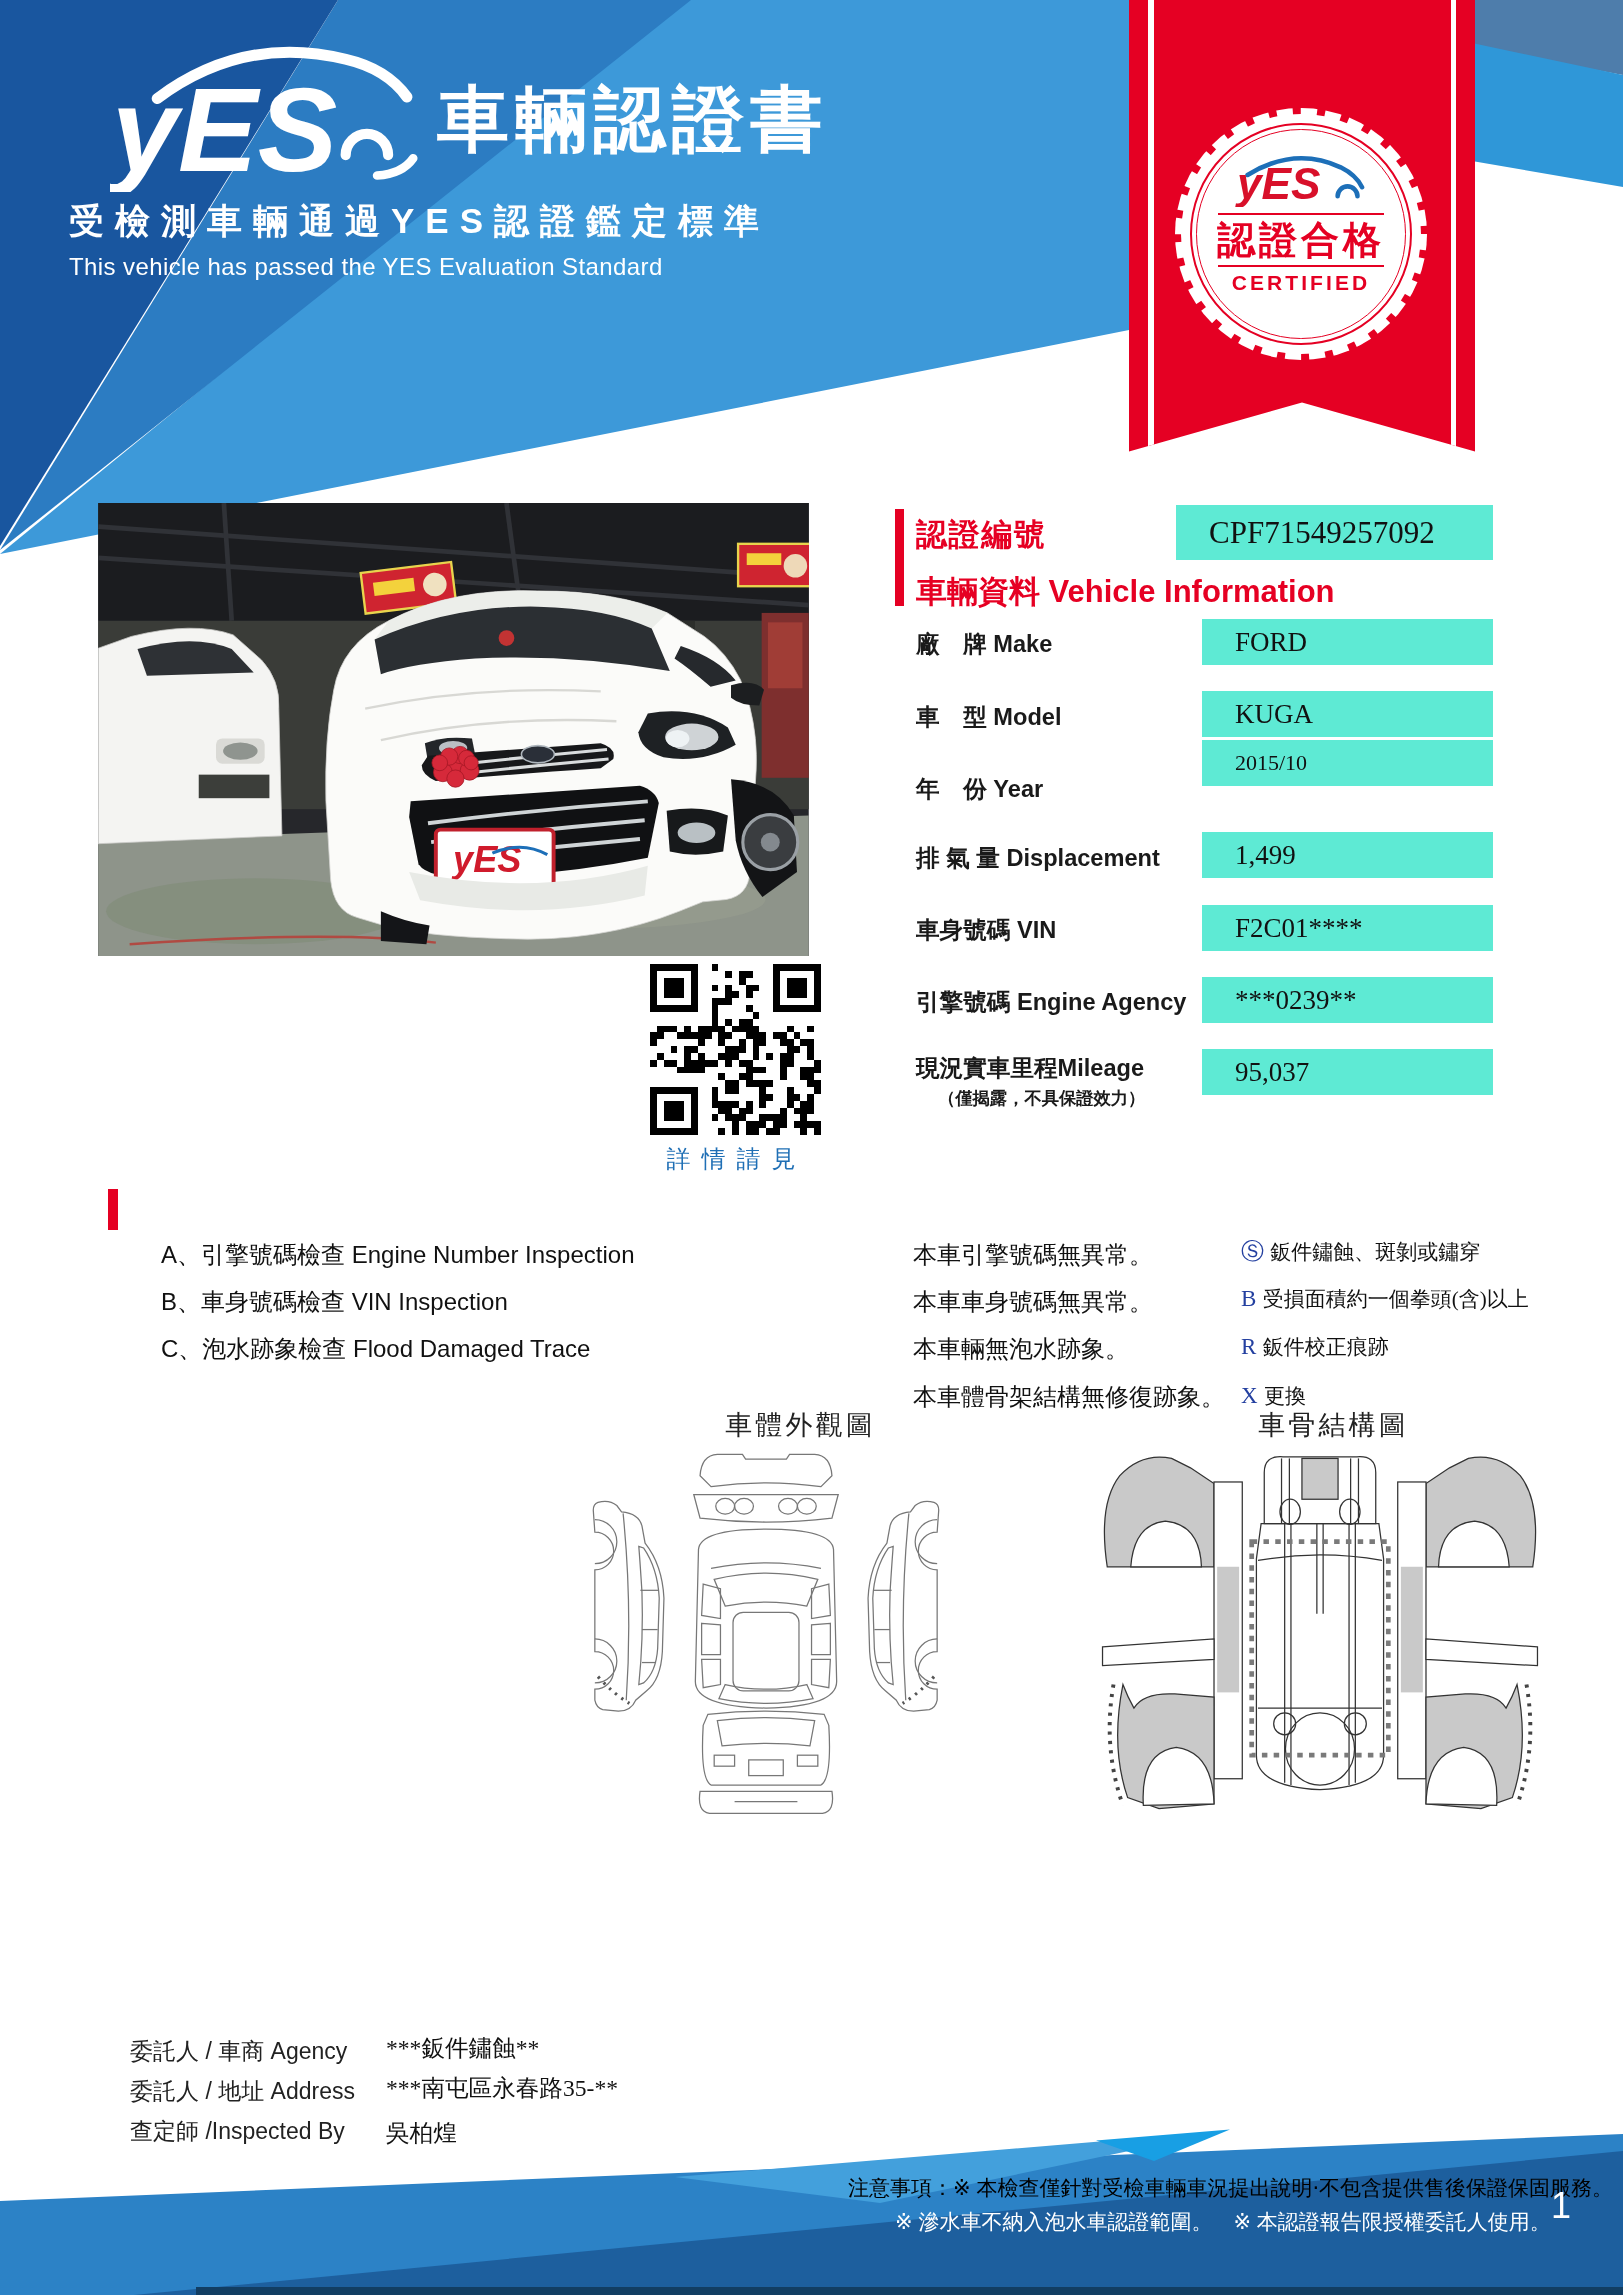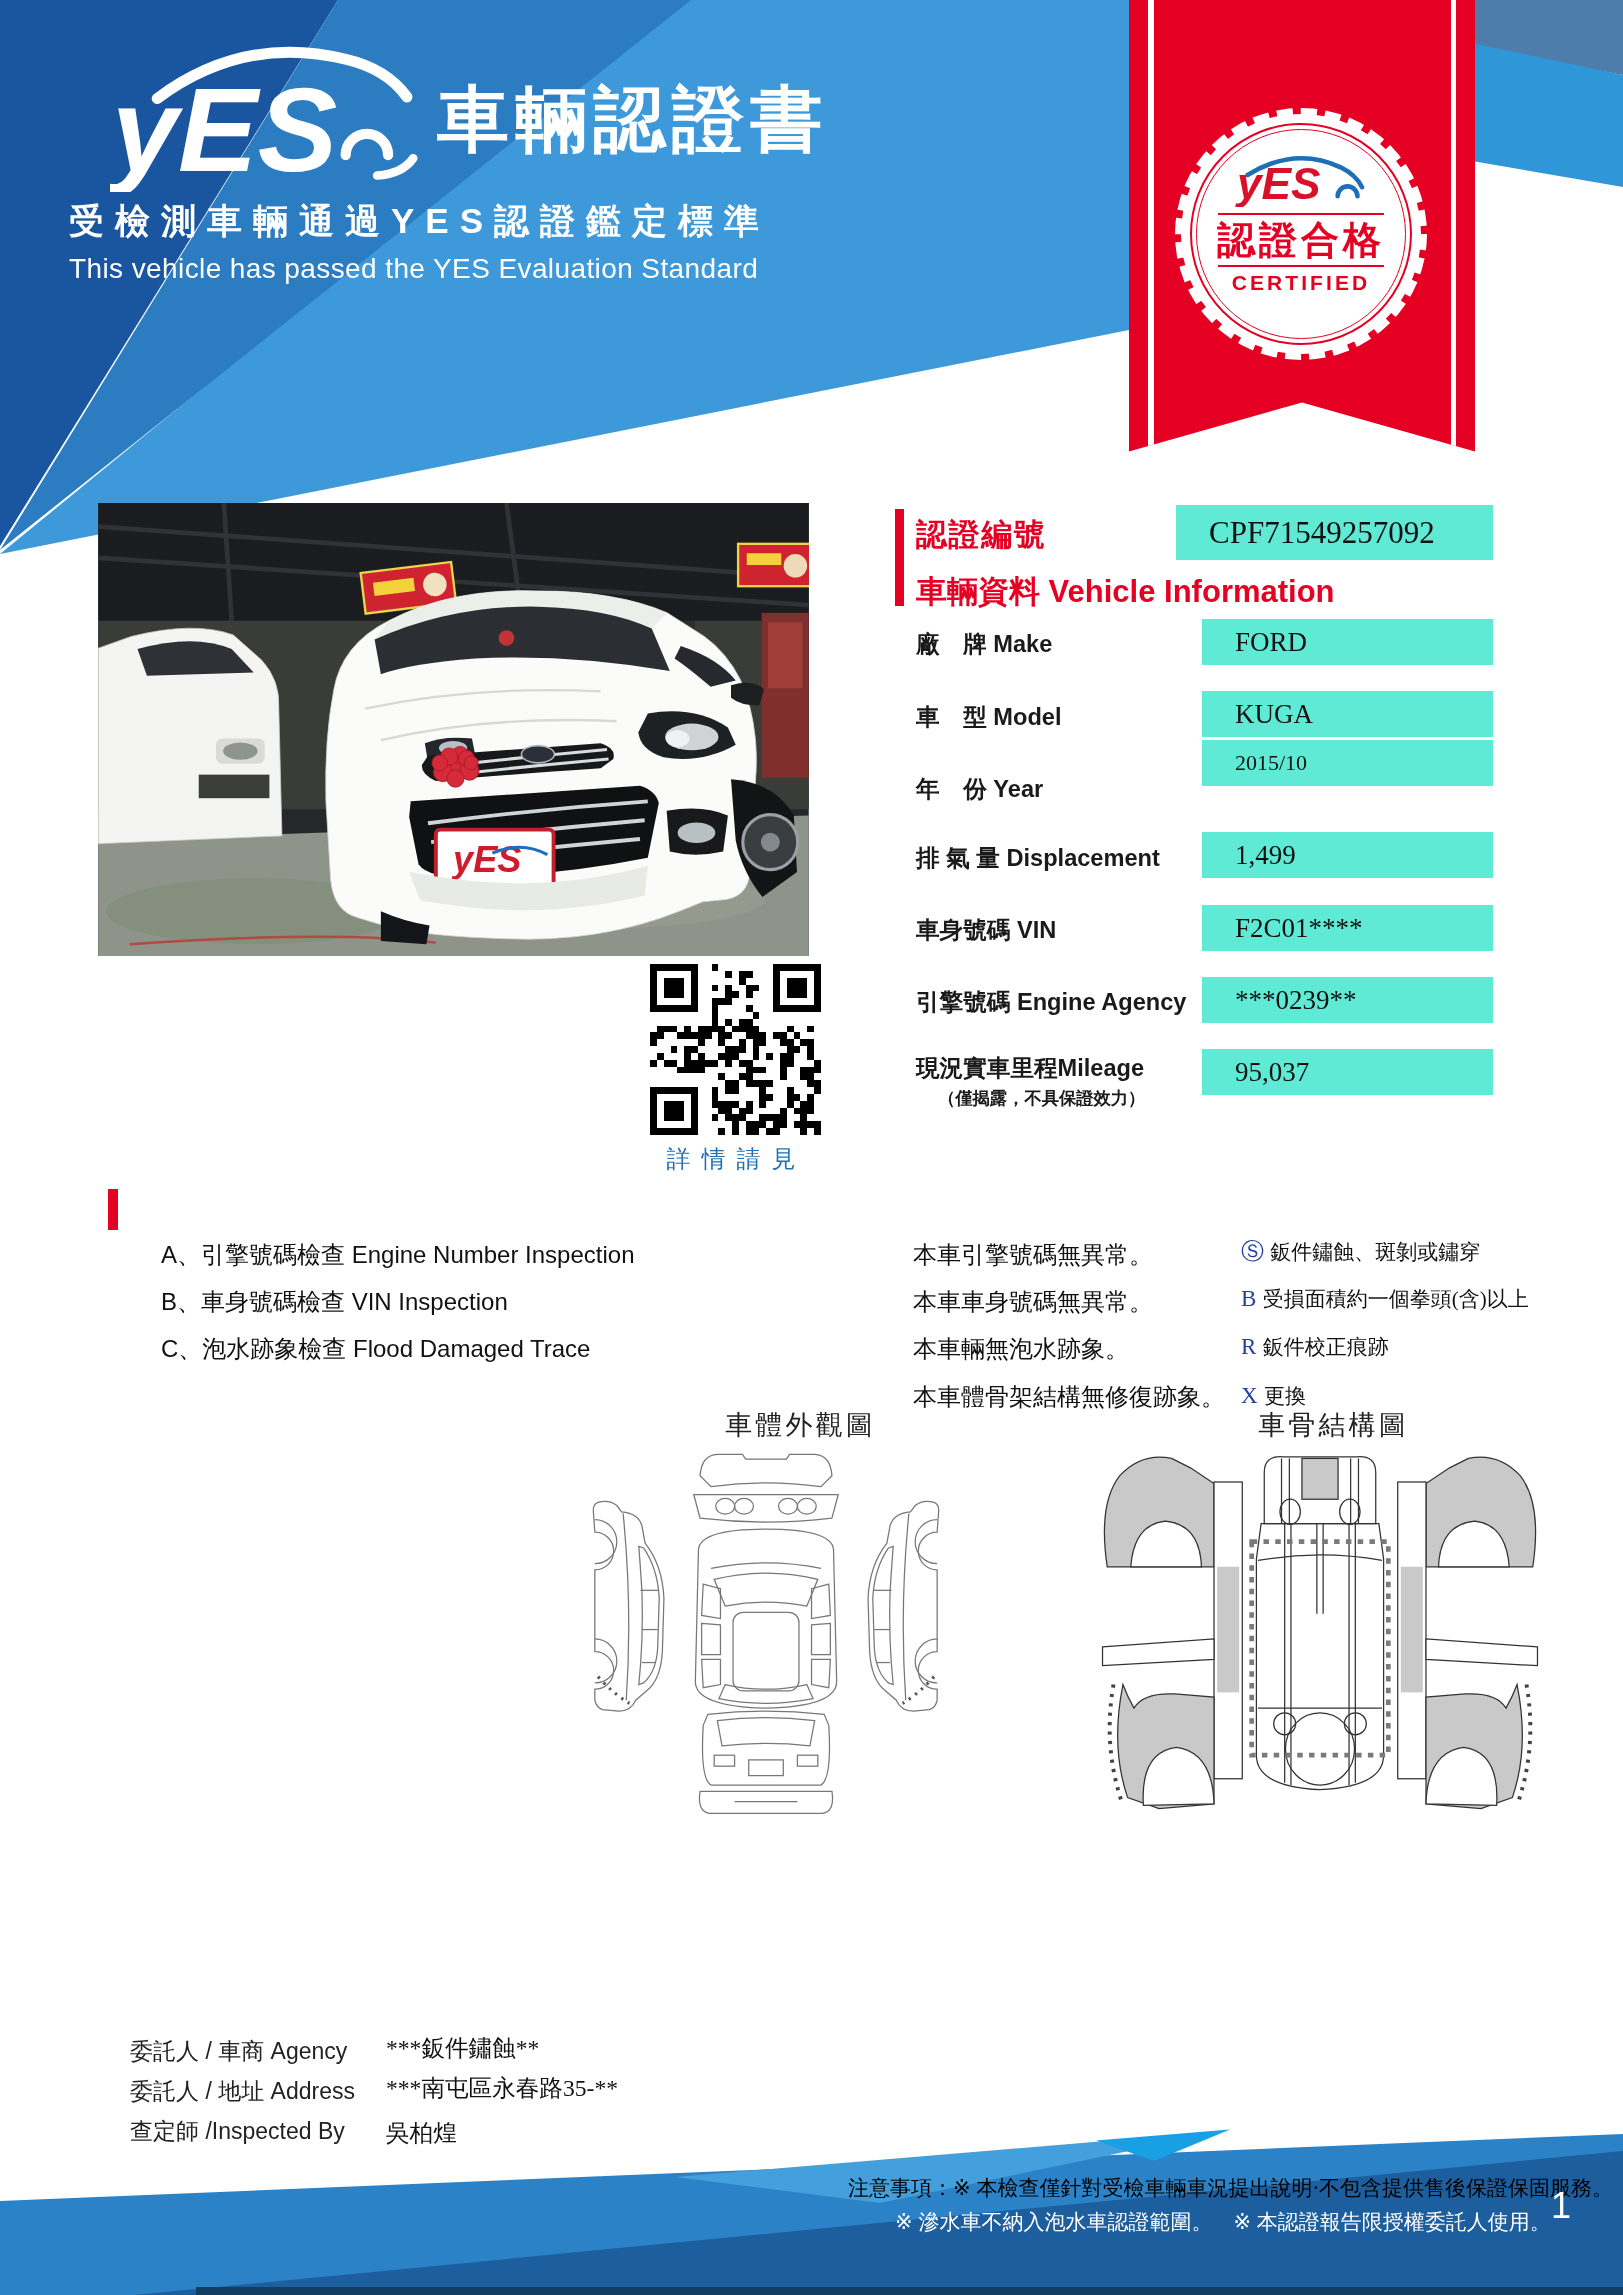--- a/index.html
+++ b/index.html
@@ -9,21 +9,21 @@
   
   .hdr{position:absolute;left:0;top:0;width:1623px;height:565px;pointer-events:none;}
   .hp{position:absolute;inset:0;}
   .hp-light {background:#3d99d9;clip-path:polygon(677px 0,1129px 0,1129px 330px,0 554px);}
   .hp-med   {background:#2c7cc2;clip-path:polygon(338px 0,691px 0,0 550px);}
   .hp-dark  {background:#19569f;clip-path:polygon(0 0,338px 0,0 546px);}
   .hp-steel {background:#4e7dab;clip-path:polygon(1170px 0,1623px 0,1623px 75px,1472px 47px);}
   .hp-bright{background:#2f97d8;clip-path:polygon(1472px 43px,1623px 75px,1623px 187px,1472px 161px);}
   .hdr-title{position:absolute;left:437px;top:72px;font-size:72px;font-weight:bold;color:#fff;letter-spacing:6.3px;}
   .hdr-sub{position:absolute;left:69px;top:198px;font-size:35px;font-weight:bold;color:#fff;letter-spacing:11px;}
-  .hdr-en{position:absolute;left:69px;top:253px;font-size:28px;color:#fff;letter-spacing:0.4px;}
+  .hdr-en{position:absolute;left:69px;top:253px;font-size:24px;color:#fff;letter-spacing:0.4px;}
   
   .ribbon{position:absolute;left:1129px;top:0;width:346px;height:468px;background:#e50023;
           clip-path:polygon(0 0,100% 0,100% 96.5%,50% 86%,0 96.5%);z-index:5;}
   .ribbon::before,.ribbon::after{content:"";position:absolute;top:0;bottom:0;width:5.5px;background:#fff;}
   .ribbon::before{left:19px;} .ribbon::after{right:19px;}
   .badge-scallop{position:absolute;left:46px;top:108px;width:236px;height:236px;border:8.6px dashed #fff;border-radius:50%;}
   .badge-circle{position:absolute;inset:-2.4px;background:#fff;border-radius:50%;}
   .badge-ring1{position:absolute;inset:9.4px;border:2.4px solid #e50023;border-radius:50%;}
   .badge-ring2{position:absolute;inset:15.7px;border:1.6px solid #e50023;border-radius:50%;}
   .badge-content{position:absolute;inset:0;display:flex;flex-direction:column;align-items:center;}

